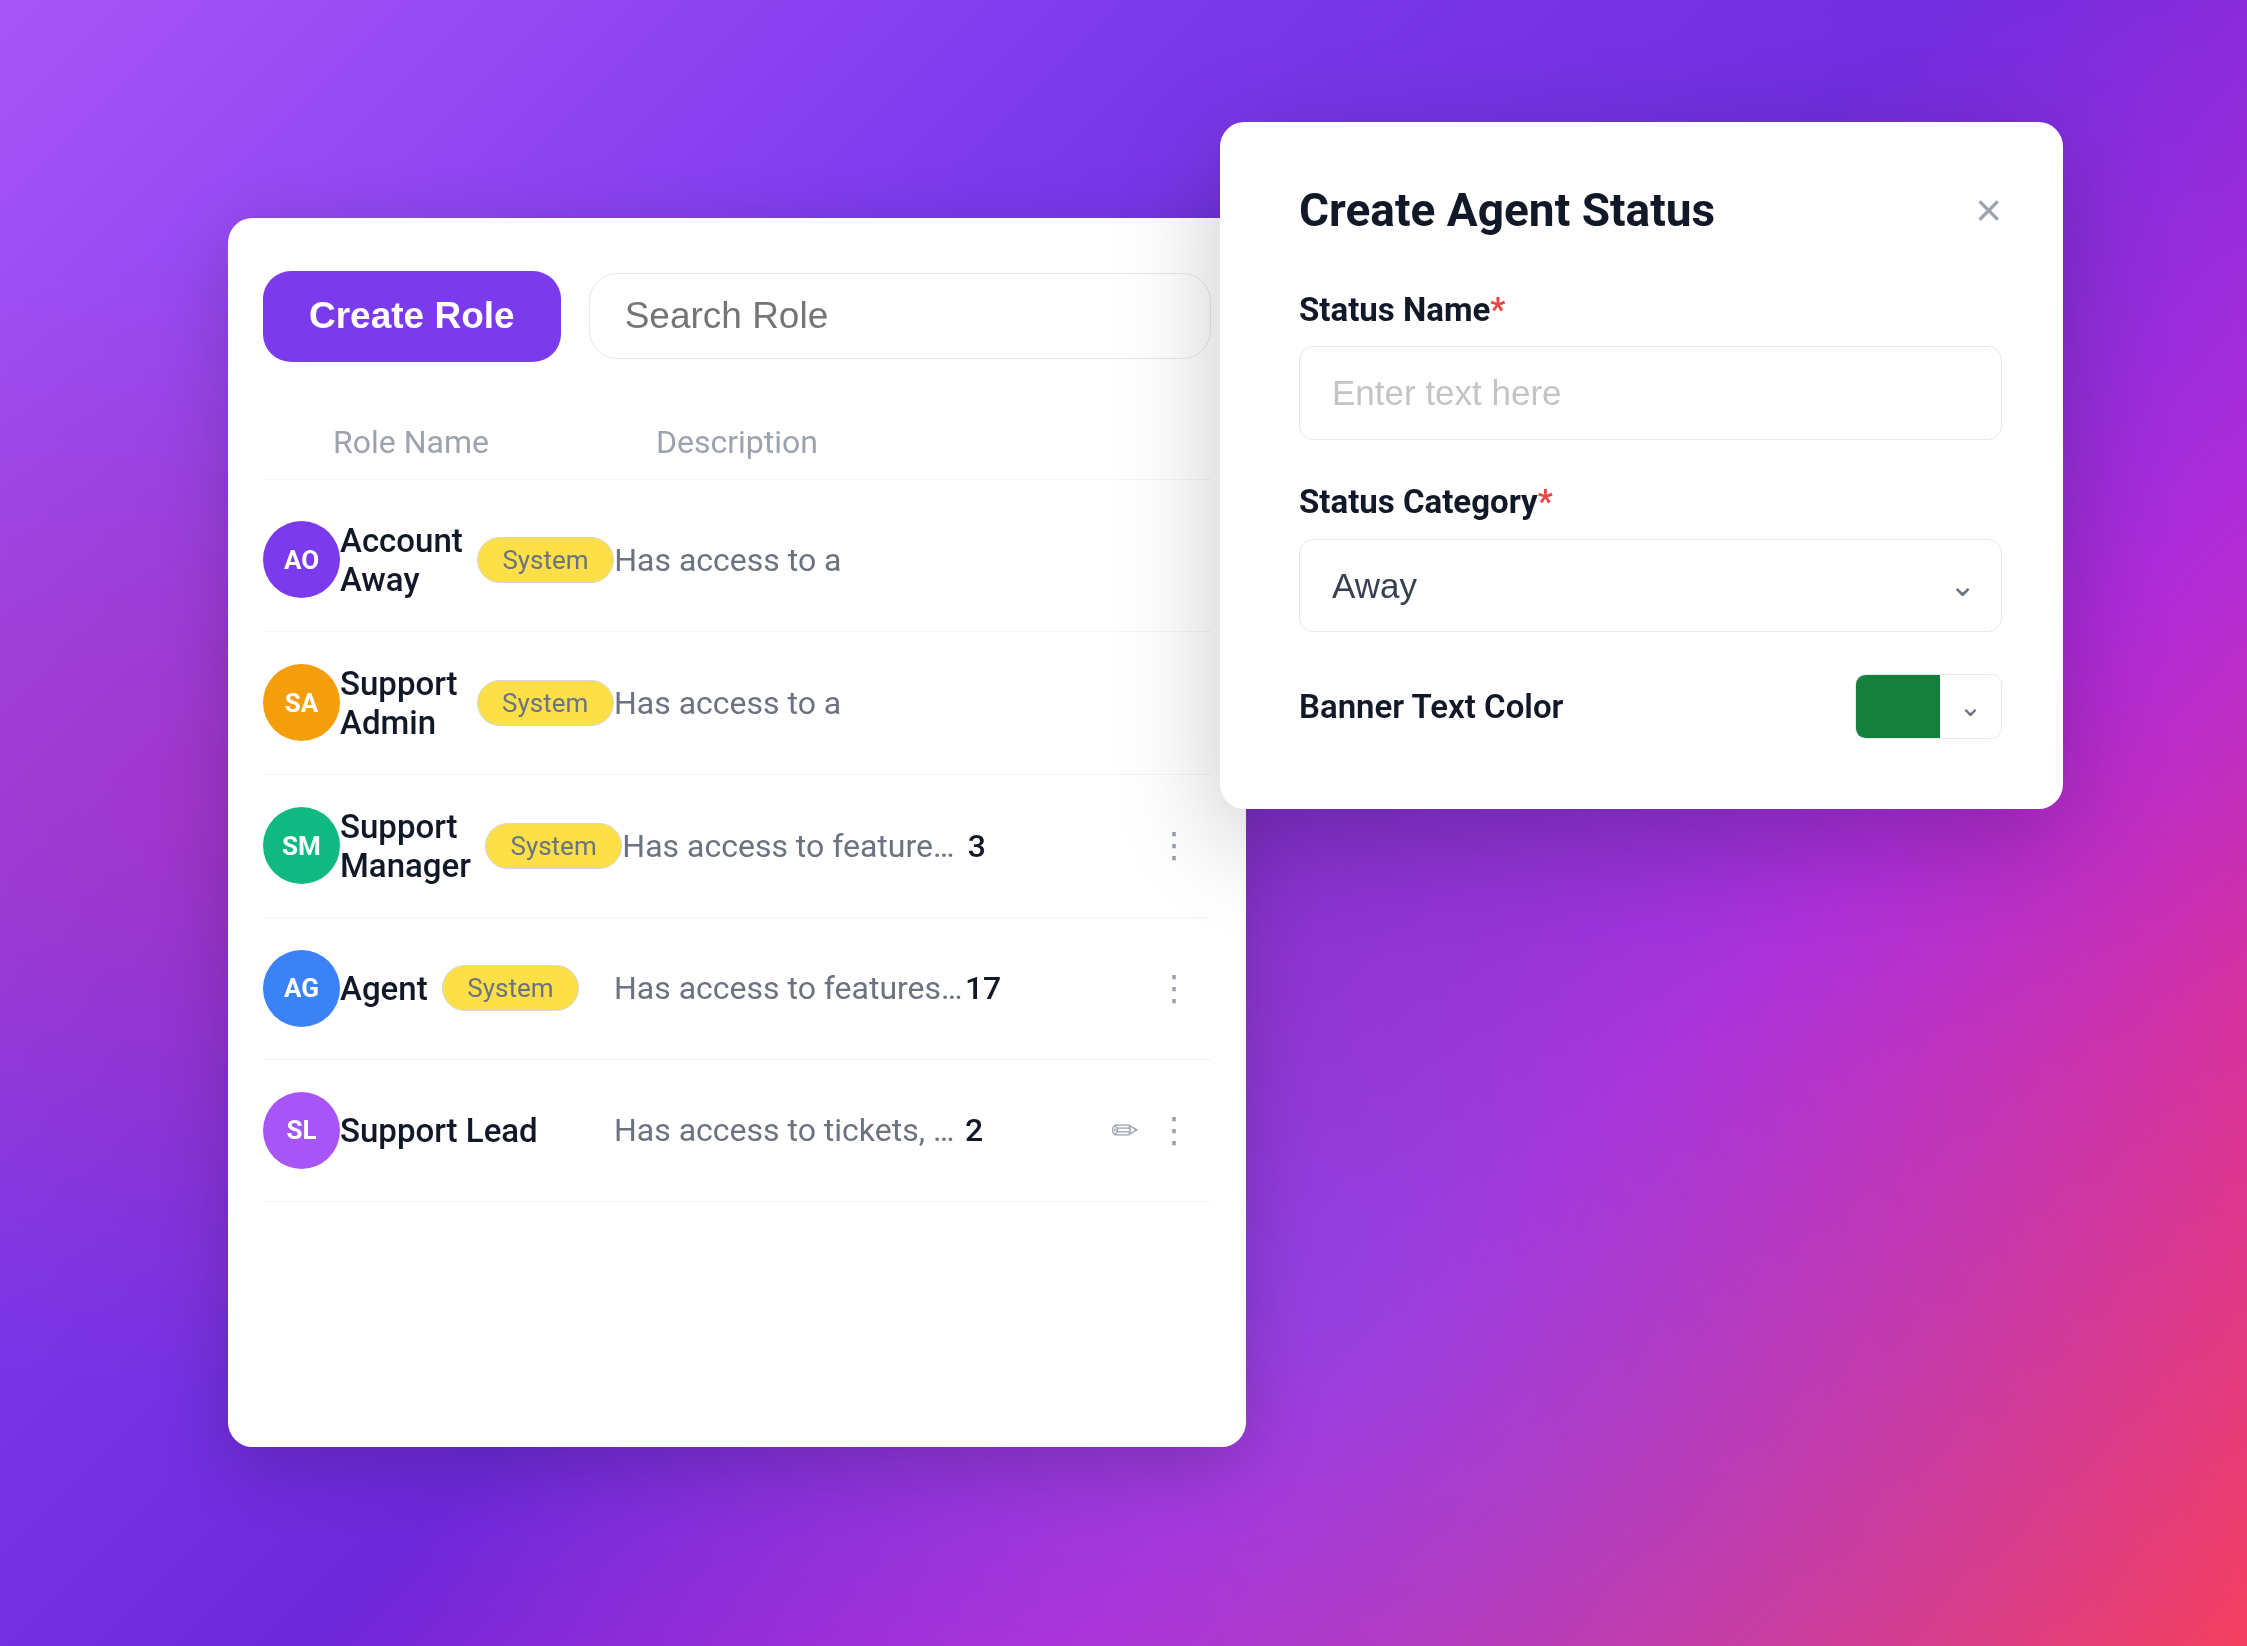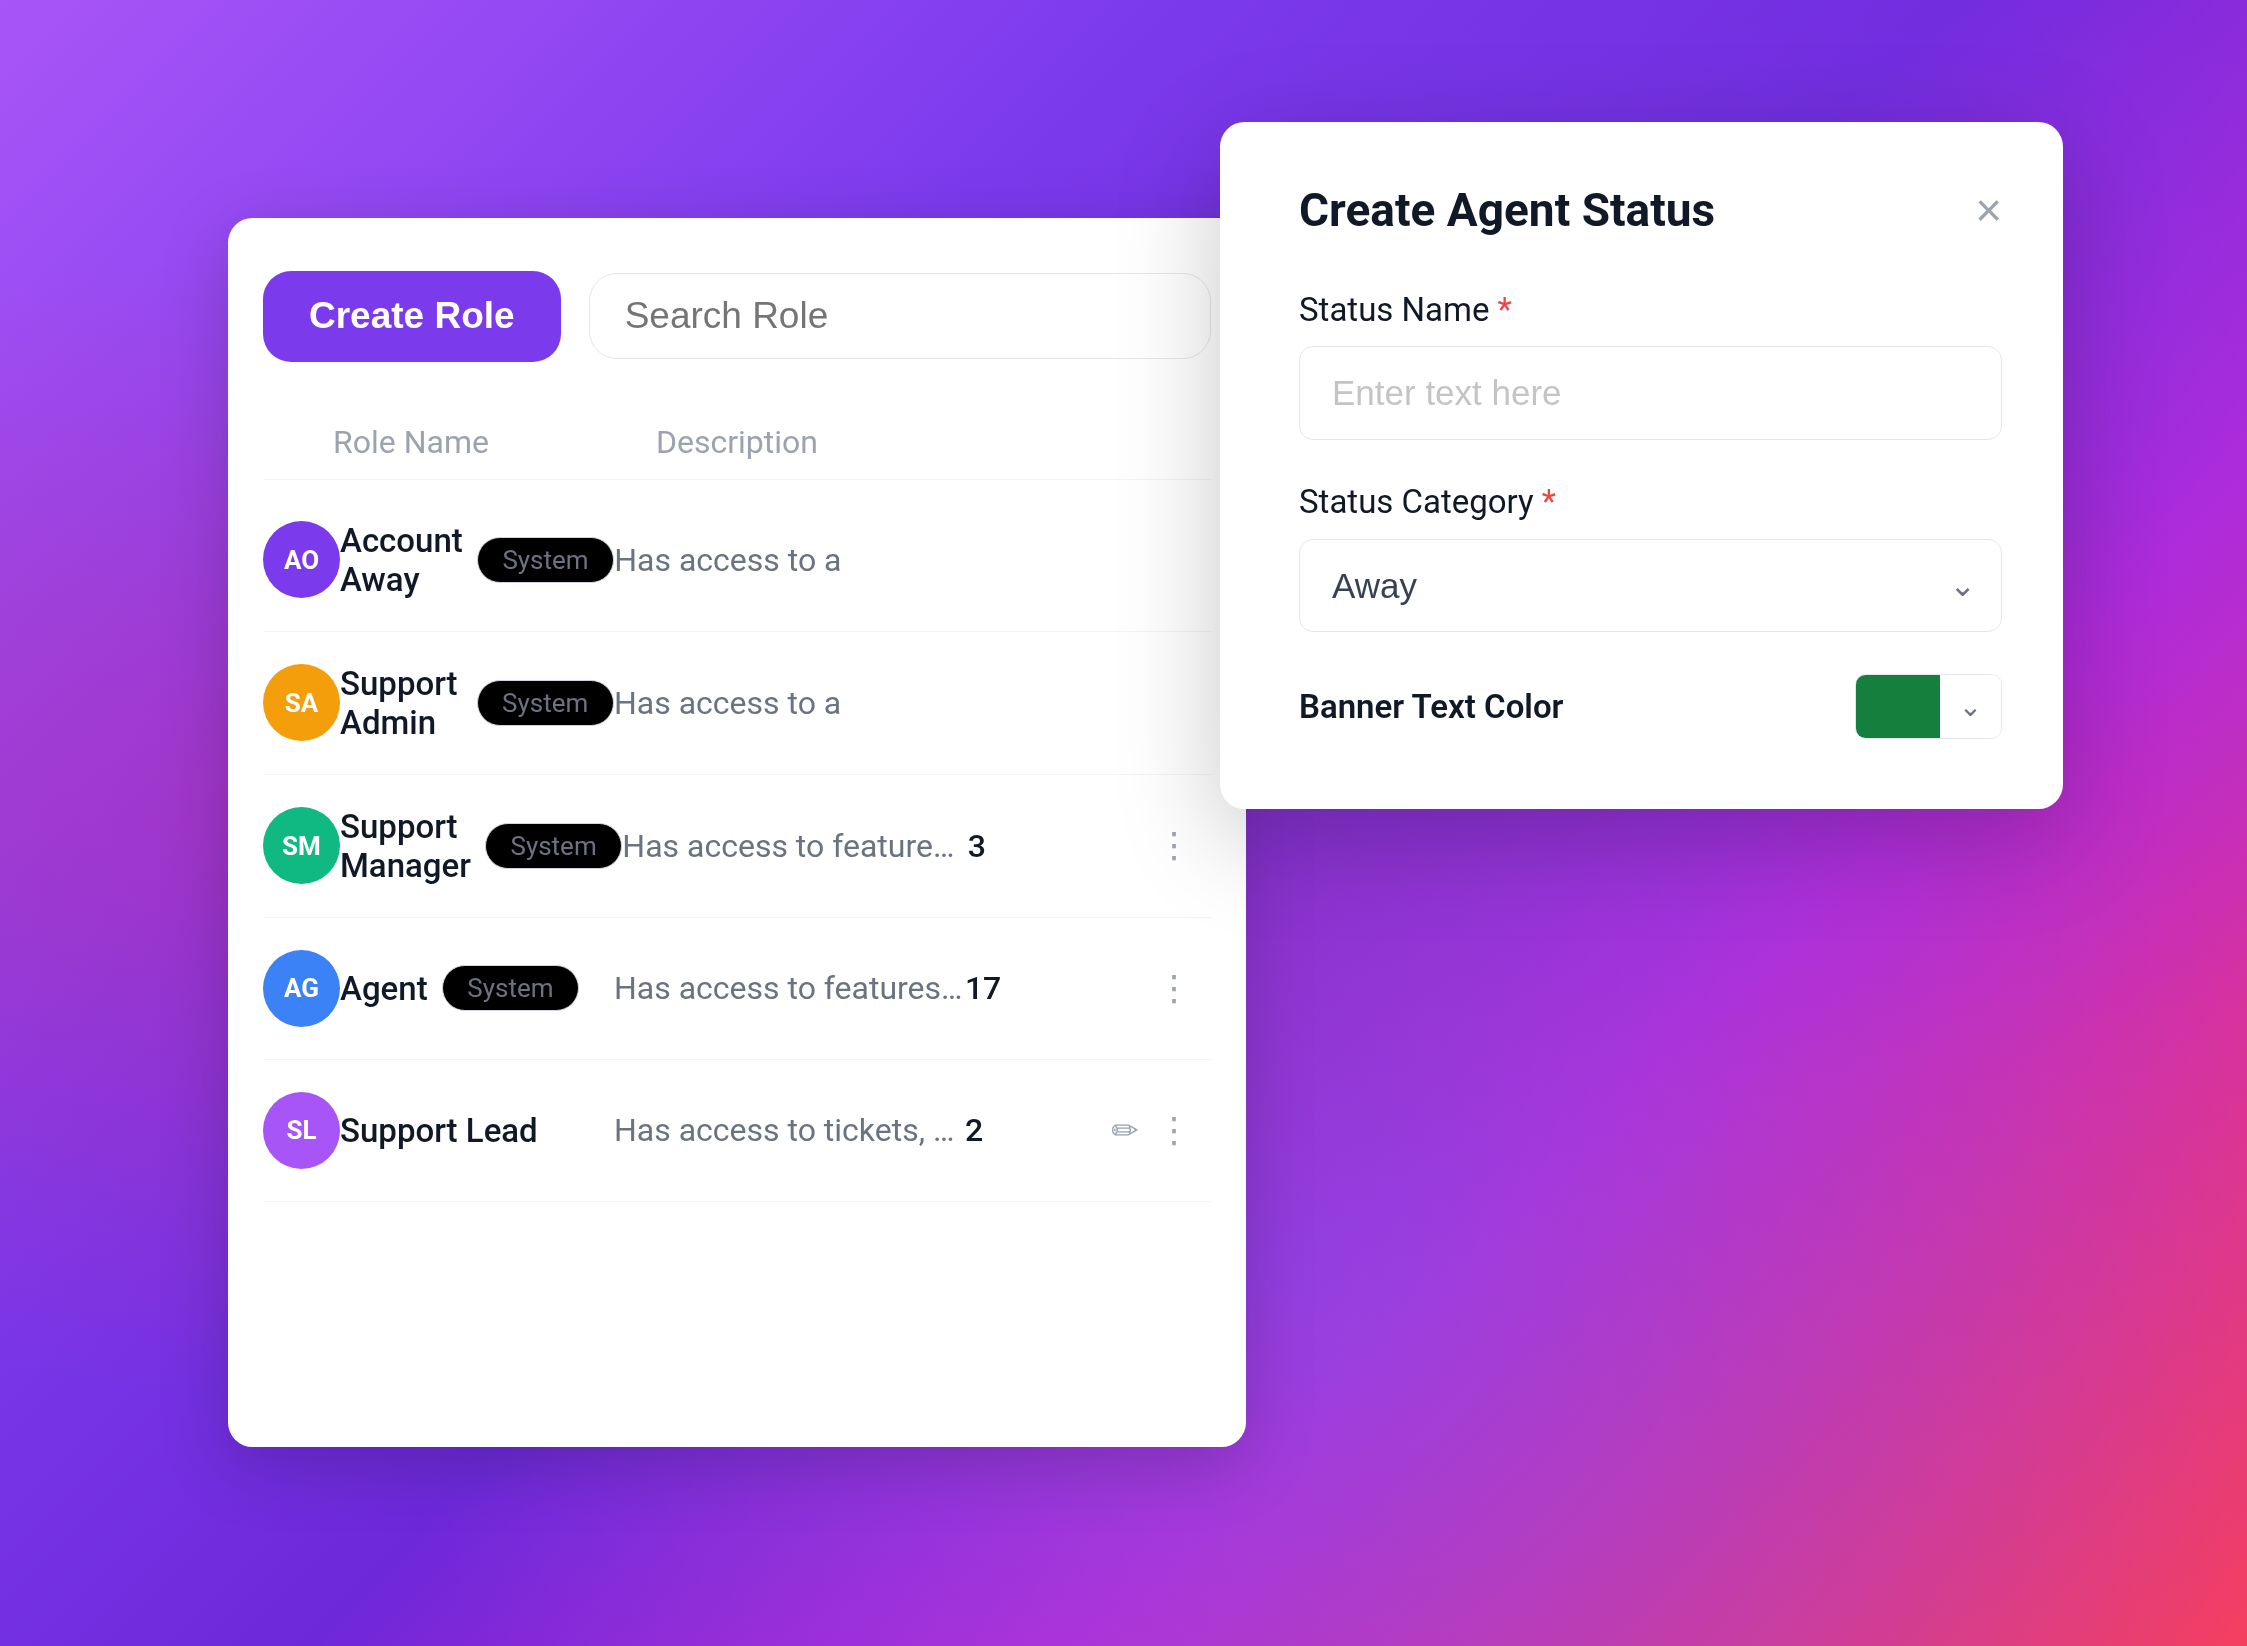--- a/index.html
+++ b/index.html
@@ -127,21 +127,21 @@
       color: #111827;
     }
 
     .badge {
       display: inline-block;
       border: 1.3px solid #d1d5db;
       border-radius: 28px;
       padding: 7px 24.6px;
       font-size: 26px;
       color: #6b7280;
-      background: #000000;
+      background: #fde047;
       margin-left: 14px;
     }
 
     .description-cell {
       font-size: 32px;
       color: #6b7280;
       overflow: hidden;
       text-overflow: ellipsis;
       white-space: nowrap;
     }
@@ -206,26 +206,26 @@
       border: none;
       line-height: 1;
     }
 
     .form-group {
       margin-bottom: 42px;
     }
 
     .form-label {
       font-size: 33px;
-      font-weight: 400;
+      font-weight: 700;
       color: #111827;
       margin-bottom: 17.6px;
       display: flex;
       align-items: flex-start;
-      gap: 8px;
+      gap: 0;
     }
 
     .required-star {
       color: #ef4444;
       font-size: 33px;
     }
 
     .form-input {
       width: 100%;
       border: 1.8px solid #e5e7eb;

